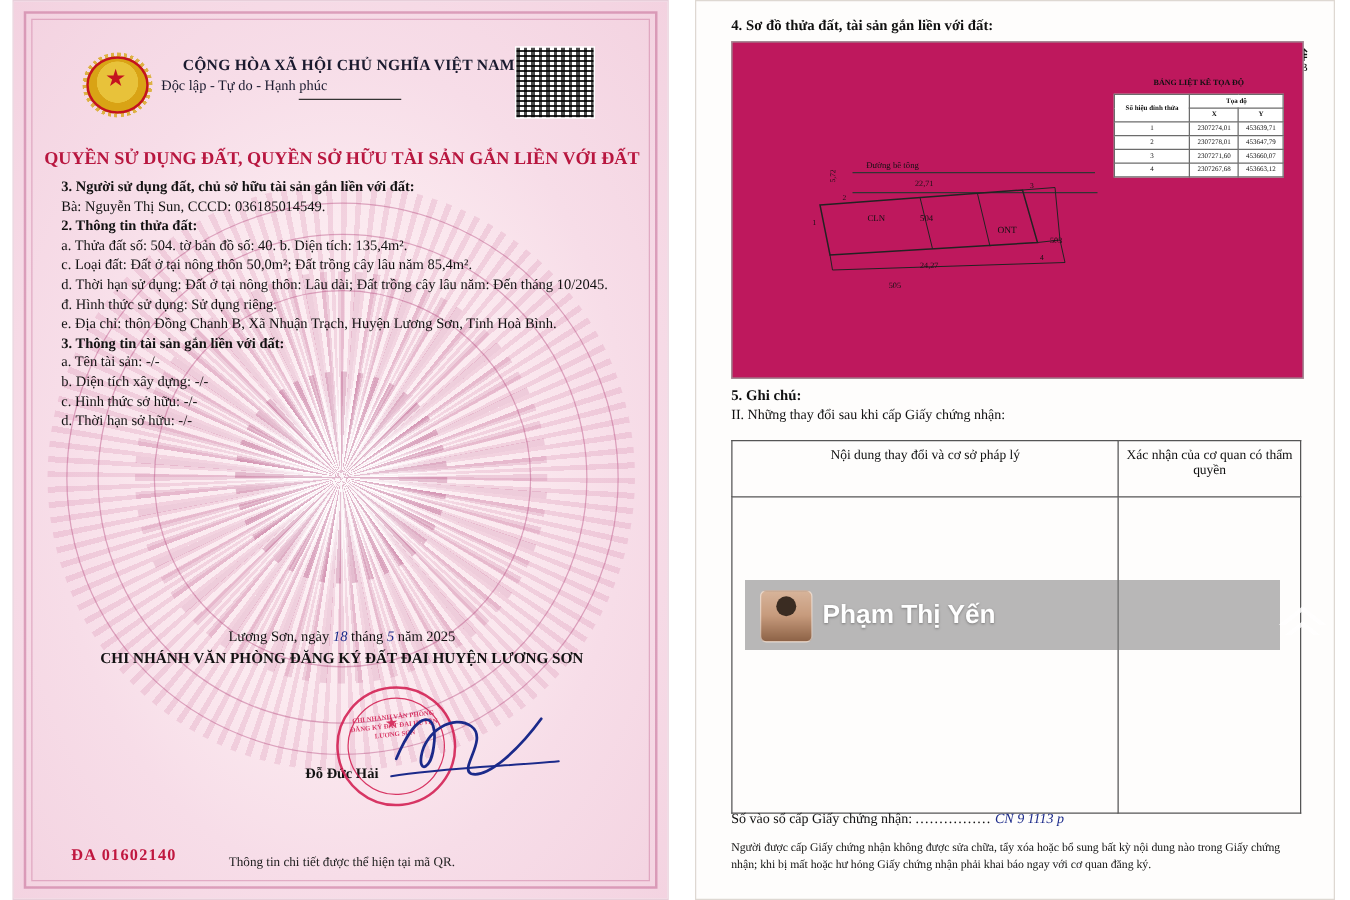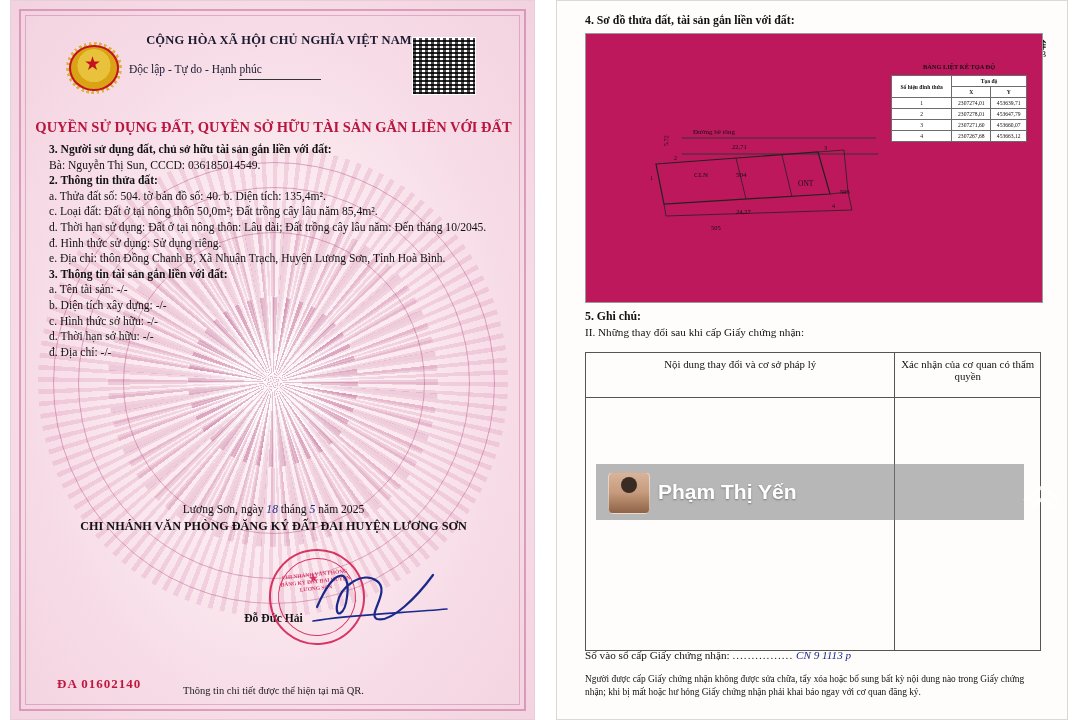--- a/index.html
+++ b/index.html
@@ -146,21 +146,21 @@
     background:
       repeating-linear-gradient(0deg, #2b2b2b 0 2px, #ffffff 2px 4px),
       repeating-linear-gradient(90deg, #4a4a4a 0 3px, rgba(255,255,255,0.6) 3px 6px);
     background-blend-mode: multiply;
     border: 1px solid #ffffff;
   }
 
   .l-country {
     position: absolute;
     left: 118px;
-    top: 32px;
+    top: 44px;
     width: 300px;
     text-align: center;
     font-size: 12.5px;
     font-weight: bold;
     color: #1a1a2e;
     letter-spacing: .2px;
   }
   .l-motto {
     position: absolute;
     left: 118px;
@@ -495,21 +495,20 @@
       <div class="ln">c. Loại đất: Đất ở tại nông thôn 50,0m²; Đất trồng cây lâu năm 85,4m².</div>
       <div class="ln">d. Thời hạn sử dụng: Đất ở tại nông thôn: Lâu dài; Đất trồng cây lâu năm: Đến tháng 10/2045.</div>
       <div class="ln">đ. Hình thức sử dụng: Sử dụng riêng.</div>
       <div class="ln">e. Địa chỉ: thôn Đồng Chanh B, Xã Nhuận Trạch, Huyện Lương Sơn, Tỉnh Hoà Bình.</div>
 
       <div class="ln b">3. Thông tin tài sản gắn liền với đất:</div>
       <div class="ln">a. Tên tài sản: -/-</div>
       <div class="ln">b. Diện tích xây dựng: -/-</div>
       <div class="ln">c. Hình thức sở hữu: -/-</div>
       <div class="ln">d. Thời hạn sở hữu: -/-</div>
-      <div class="ln">đ. Địa chỉ: -/-</div>
     </div>
 
     <div class="sign-block">
       <div class="sign-place">
         <span>Lương Sơn, ngày</span>
         <span class="hw">18</span>
         <span>tháng</span>
         <span class="hw">5</span>
         <span>năm 2025</span>
       </div>

